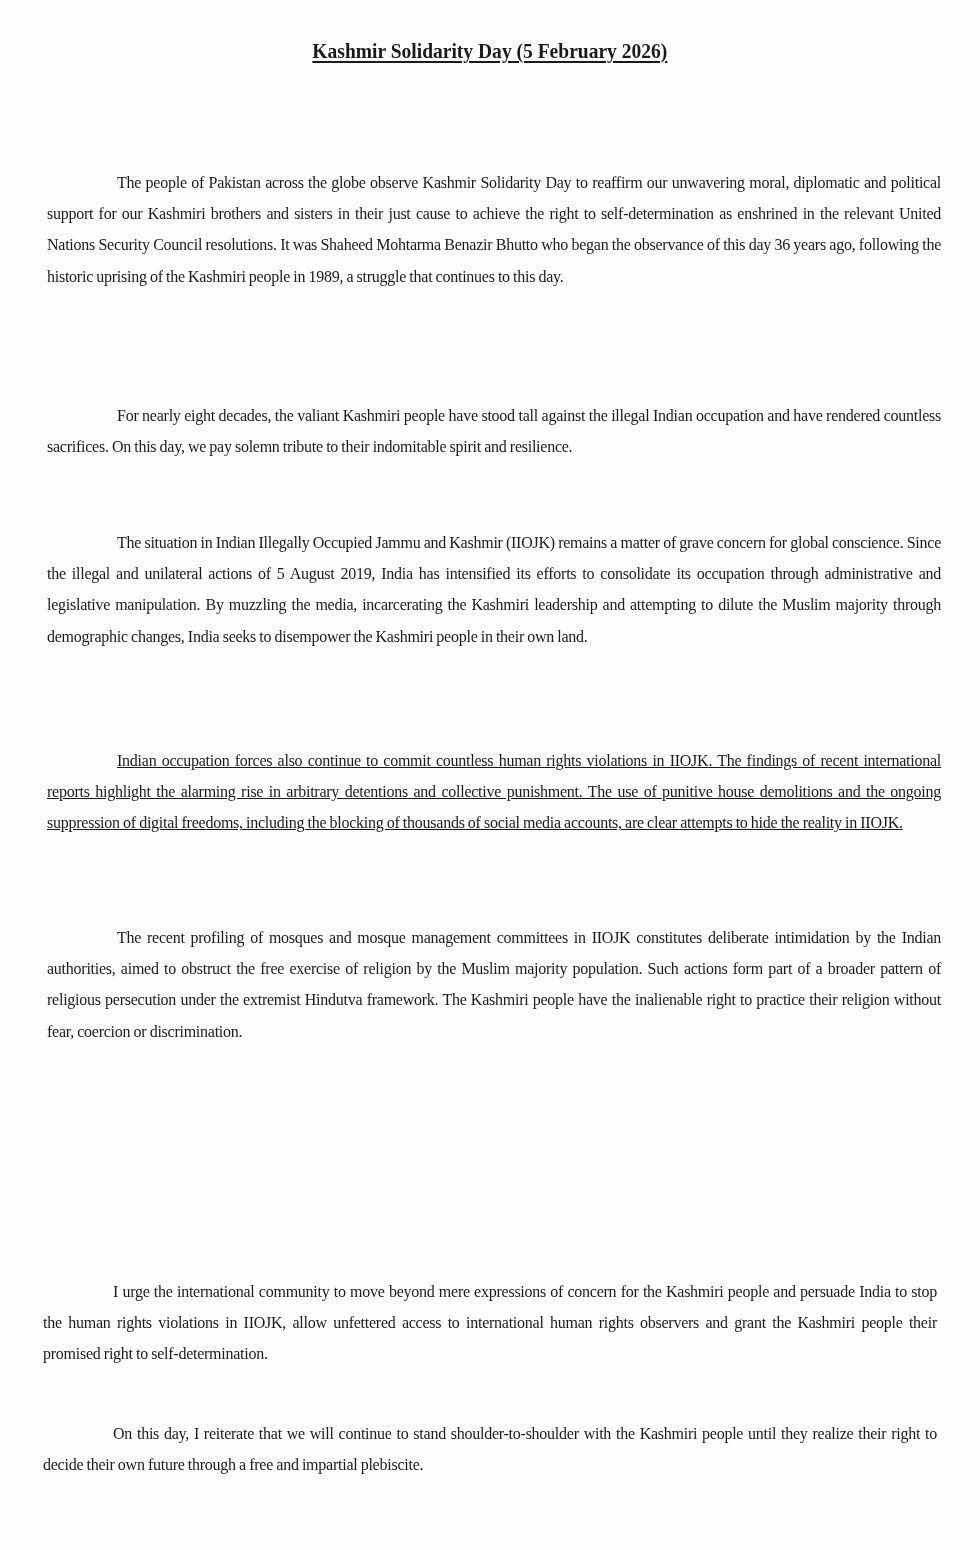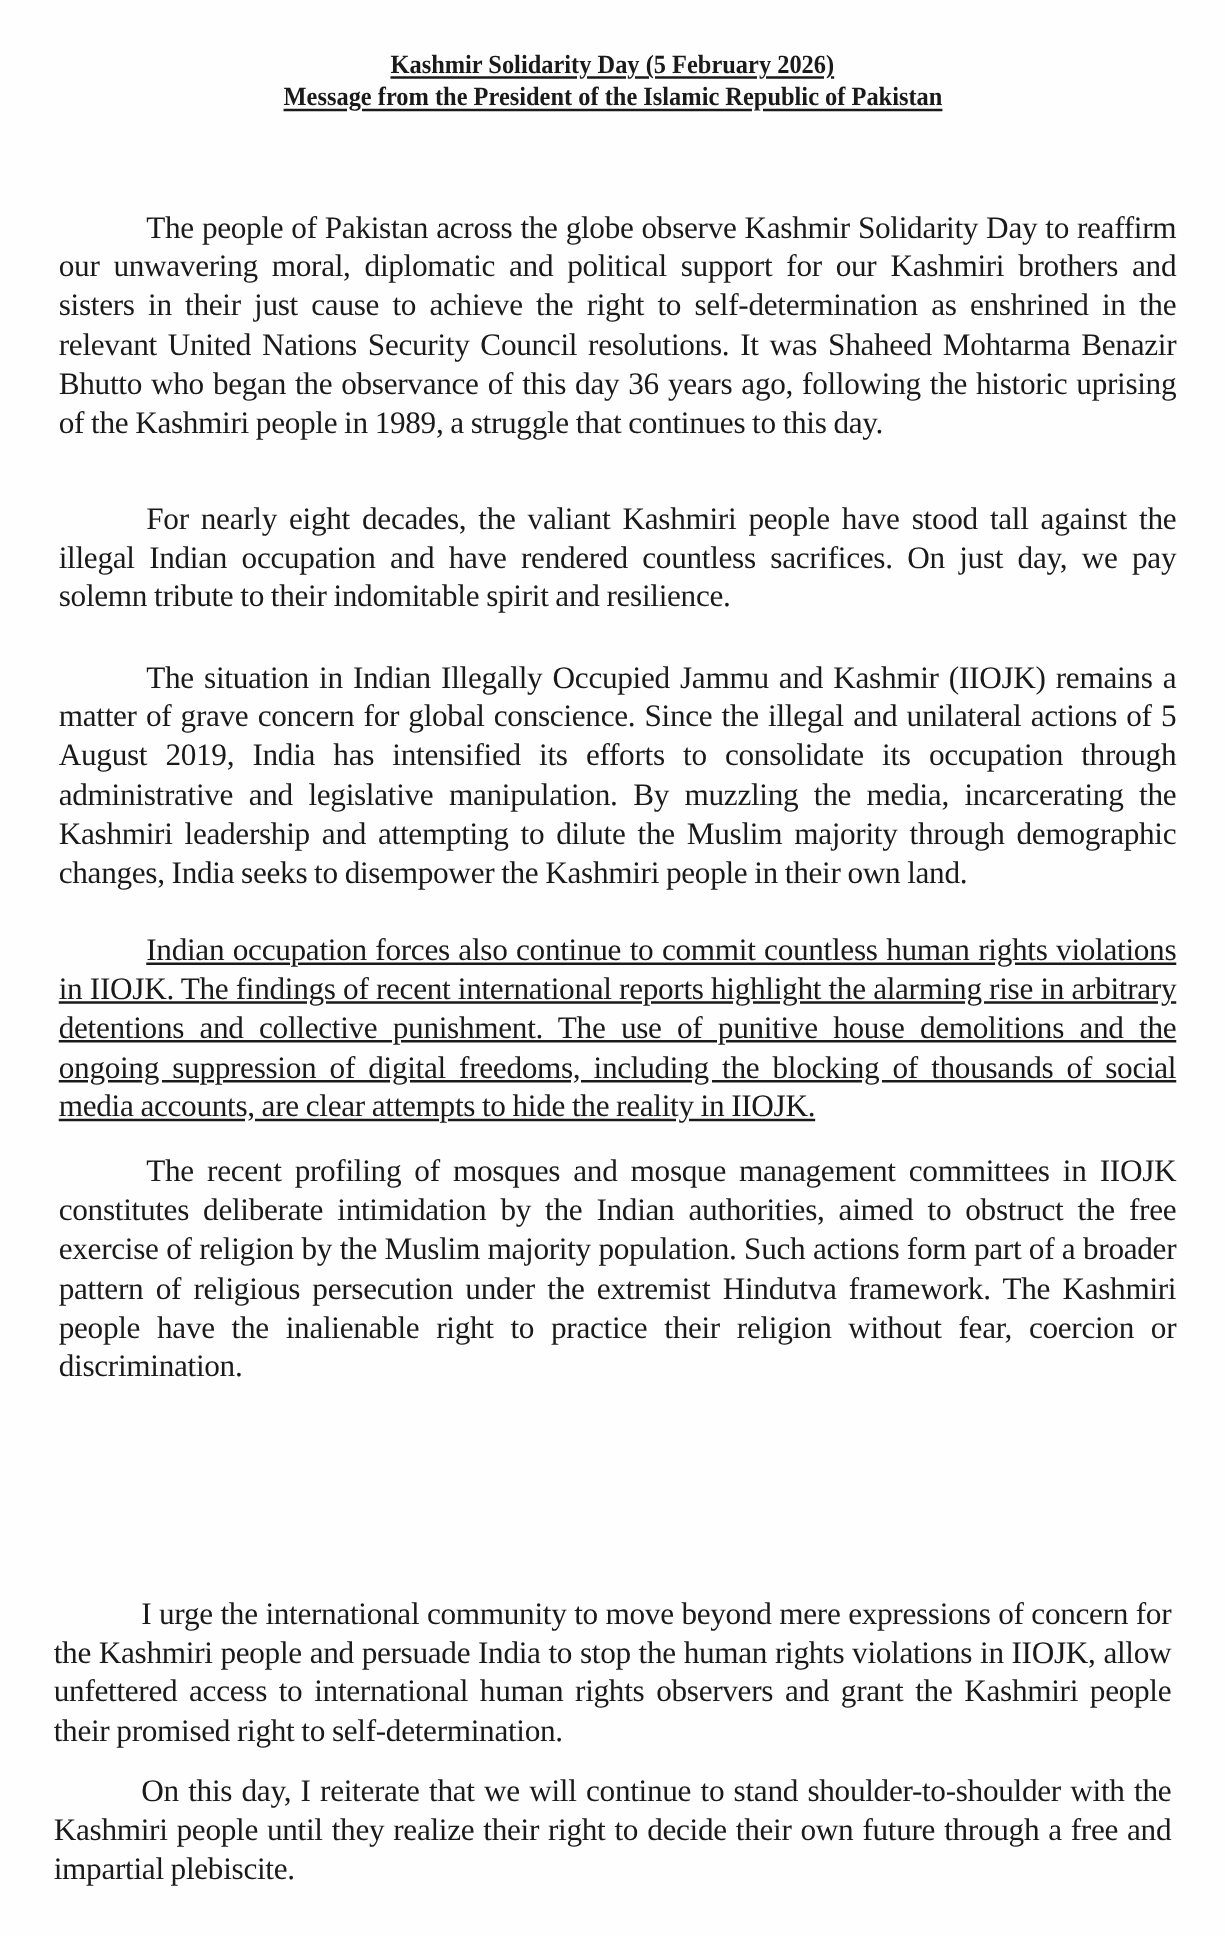--- a/index.html
+++ b/index.html
@@ -39,21 +39,21 @@
       text-decoration-thickness: 2px;
       text-underline-offset: 3px;
       display: inline-block;
       transform: scaleX(0.93);
       transform-origin: center;
     }
     .body-text {
       position: absolute;
       left: 47px;
       width: 894px;
-      font-size: 25px;
+      font-size: 16px;
       line-height: 31.2px;
       text-align: justify;
       letter-spacing: -0.25px;
       word-spacing: -0.5px;
     }
     .body-text p {
       margin: 0;
       text-indent: 70px;
       text-align: justify;
     }
@@ -66,29 +66,28 @@
     .p7 { top: 1276px; left: 43px; }
     .p8 { top: 1418px; left: 43px; }
   </style>
 </head>
 <body>
 
 <div class="page">
 
   <div class="heading">
     <div><span>Kashmir Solidarity Day (5 February 2026)</span></div>
-    <div><span>Message from the President of the Islamic Republic of Pakistan</span></div>
   </div>
 
   <div class="body-text p1">
     <p>The people of Pakistan across the globe observe Kashmir Solidarity Day to reaffirm our unwavering moral, diplomatic and political support for our Kashmiri brothers and sisters in their just cause to achieve the right to self-determination as enshrined in the relevant United Nations Security Council resolutions. It was Shaheed Mohtarma Benazir Bhutto who began the observance of this day 36 years ago, following the historic uprising of the Kashmiri people in 1989, a struggle that continues to this day.</p>
   </div>
 
   <div class="body-text p2">
-    <p>For nearly eight decades, the valiant Kashmiri people have stood tall against the illegal Indian occupation and have rendered countless sacrifices. On just day, we pay solemn tribute to their indomitable spirit and resilience.</p>
+    <p>For nearly eight decades, the valiant Kashmiri people have stood tall against the illegal Indian occupation and have rendered countless sacrifices. On this day, we pay solemn tribute to their indomitable spirit and resilience.</p>
   </div>
 
   <div class="body-text p3">
     <p>The situation in Indian Illegally Occupied Jammu and Kashmir (IIOJK) remains a matter of grave concern for global conscience. Since the illegal and unilateral actions of 5 August 2019, India has intensified its efforts to consolidate its occupation through administrative and legislative manipulation. By muzzling the media, incarcerating the Kashmiri leadership and attempting to dilute the Muslim majority through demographic changes, India seeks to disempower the Kashmiri people in their own land.</p>
   </div>
 
   <div class="body-text p4">
     <p>Indian occupation forces also continue to commit countless human rights violations in IIOJK. The findings of recent international reports highlight the alarming rise in arbitrary detentions and collective punishment. The use of punitive house demolitions and the ongoing suppression of digital freedoms, including the blocking of thousands of social media accounts, are clear attempts to hide the reality in IIOJK.</p>
   </div>
 

